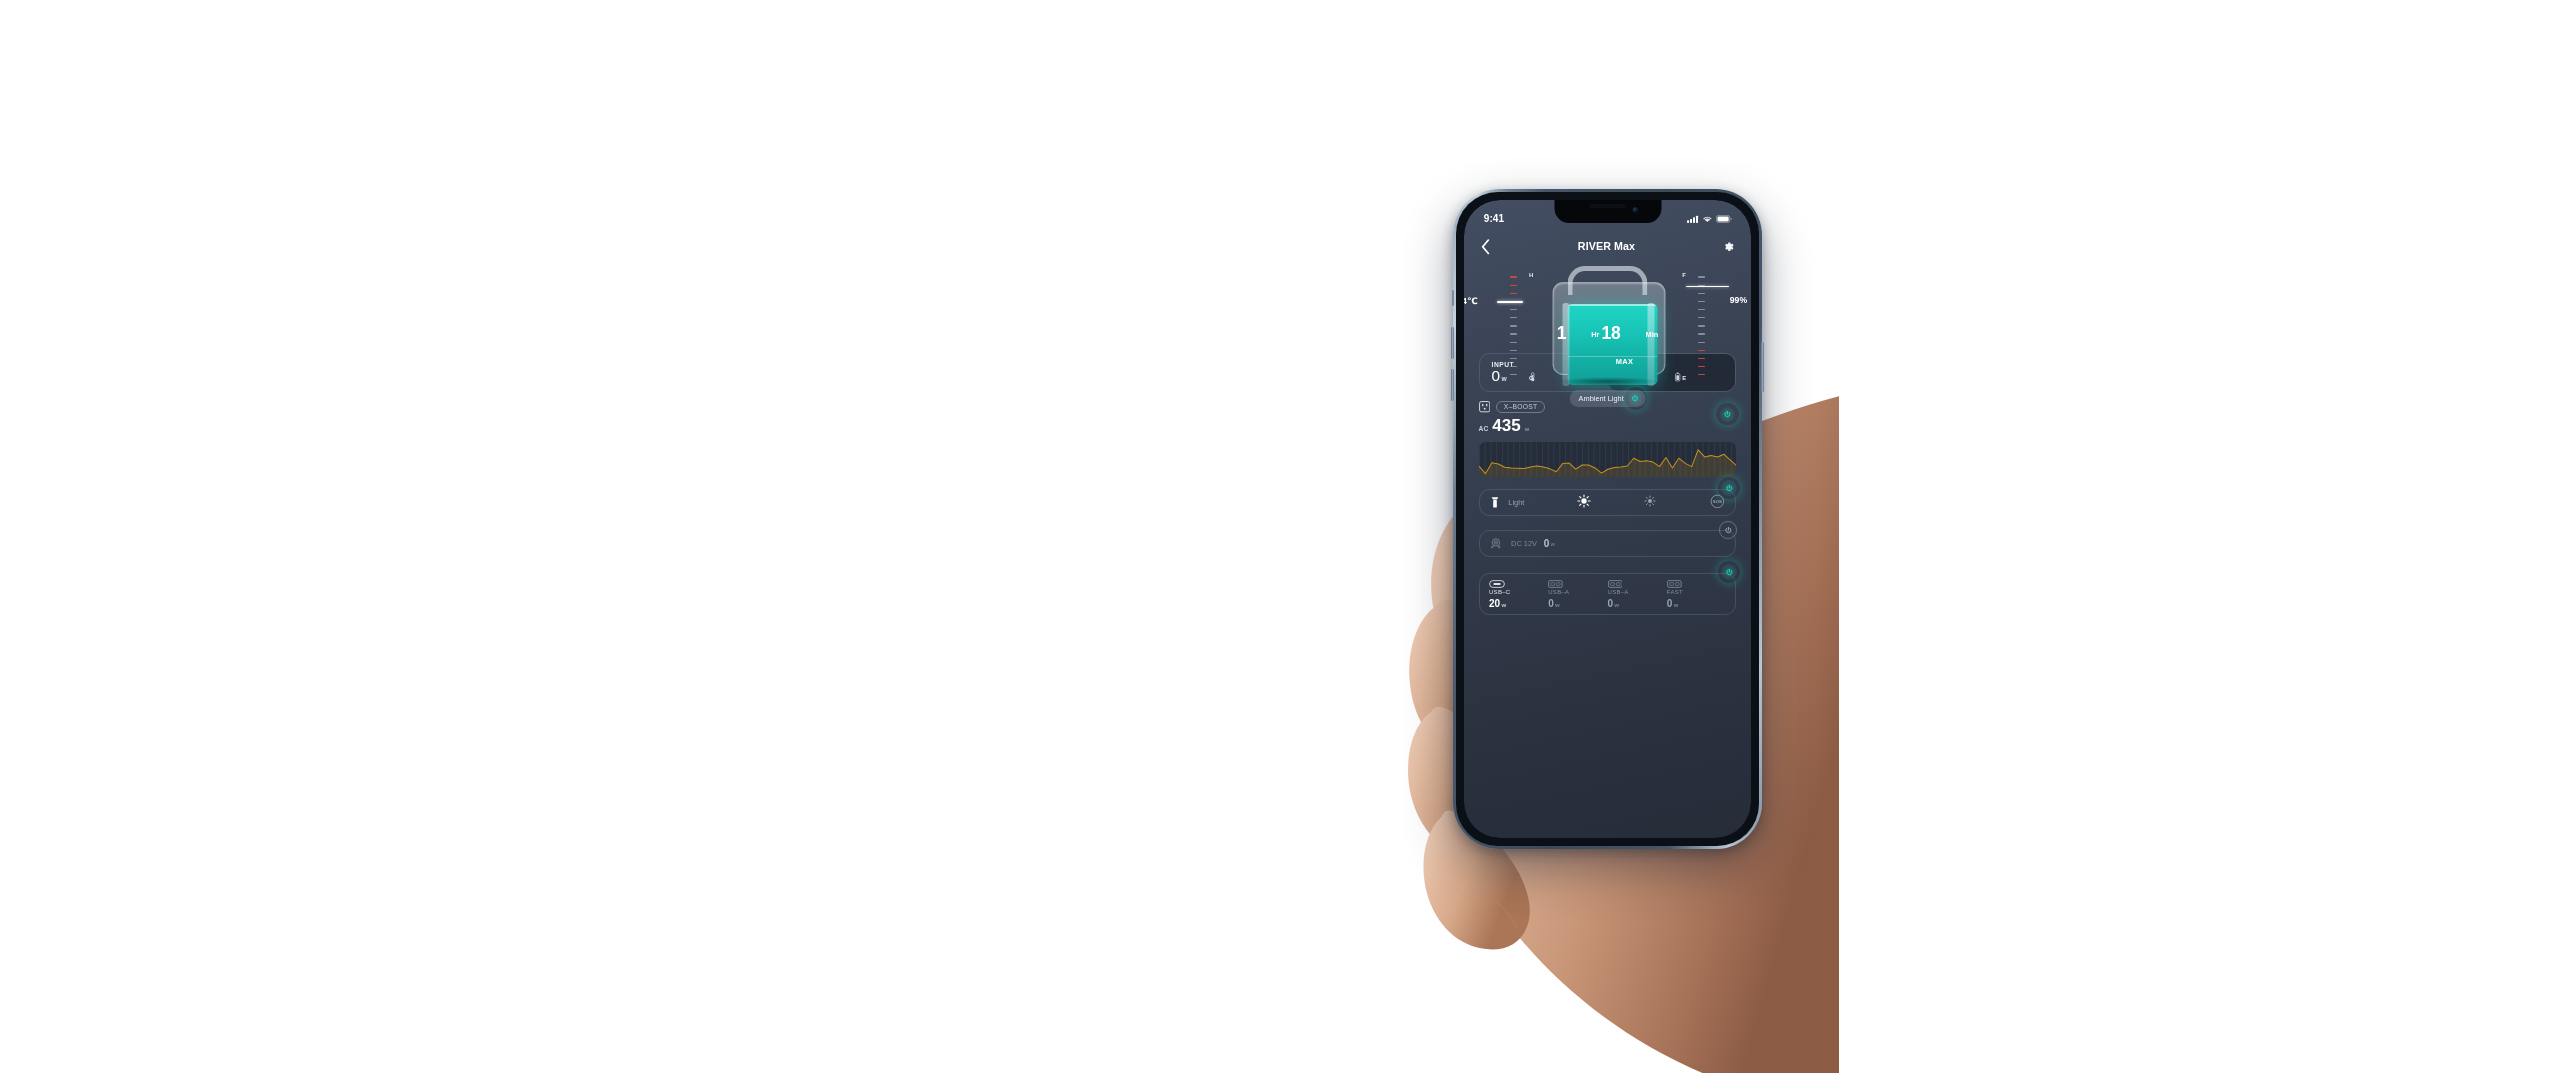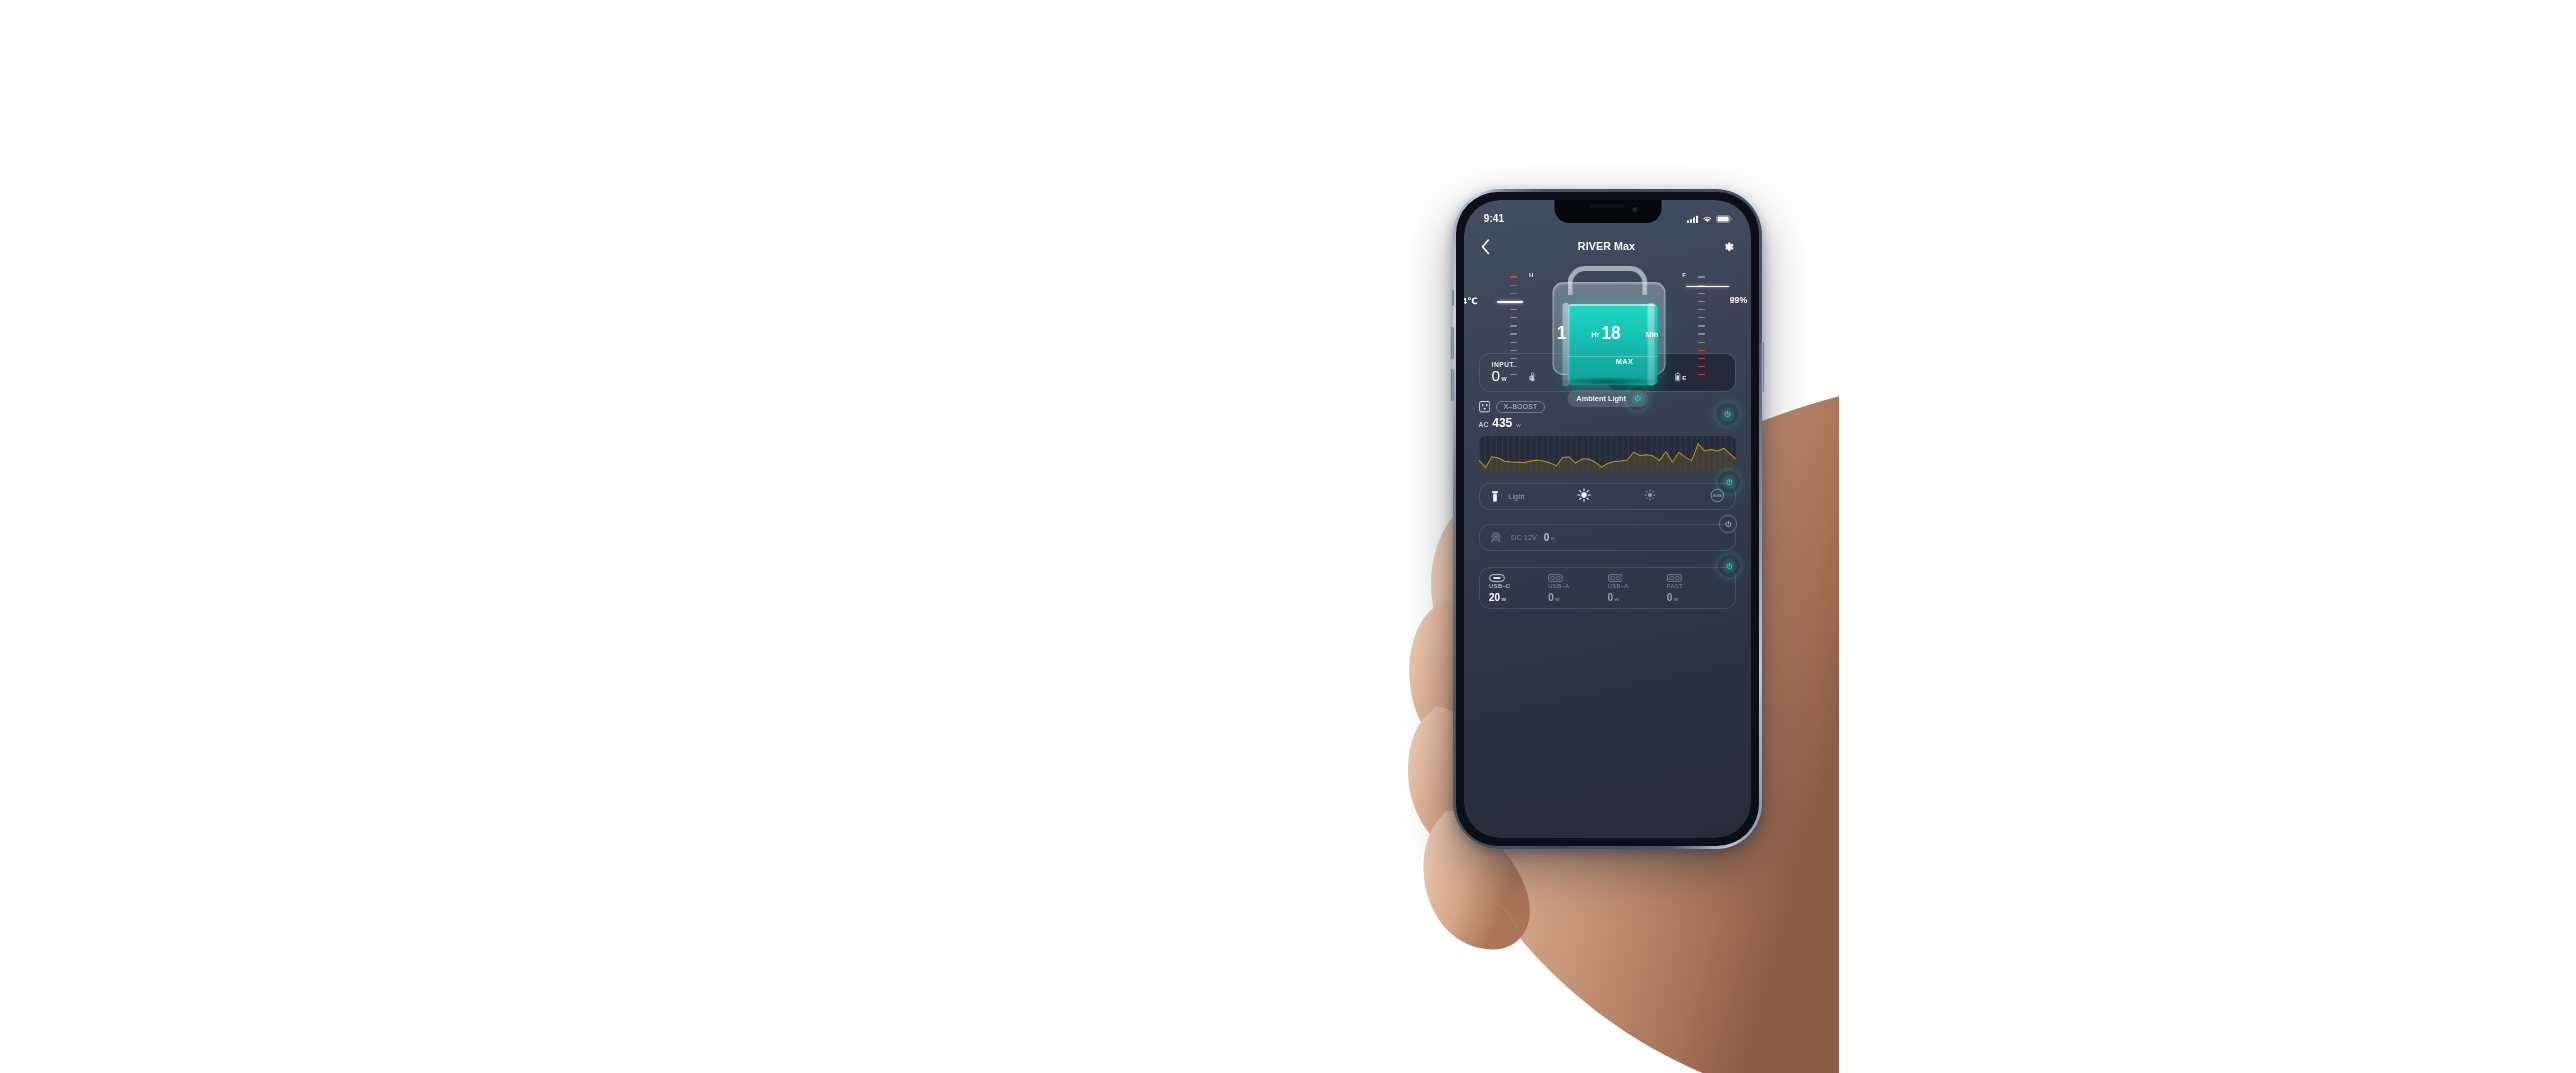--- a/index.html
+++ b/index.html
@@ -90,21 +90,21 @@
   #dev-readout .big{font-size:17.5px;font-weight:700;line-height:1;}
   #dev-readout .unit{font-size:7.4px;font-weight:600;margin:0 2px 0 0.7px;vertical-align:1.3px;padding-left:24px;}
   #dev-max{position:absolute;left:0;right:0;top:74px;text-align:center;color:#fff;font-size:7.4px;font-weight:700;letter-spacing:0.4px;z-index:4;padding-left:32px;}
   #dev-shadow{position:absolute;left:50%;transform:translateX(-50%);bottom:-2.7px;width:101px;height:9.4px;border-radius:50%;
       background:radial-gradient(ellipse,rgba(10,14,20,.5),transparent 72%);}
 
   
   #ambient{position:absolute;left:50%;transform:translateX(-50%);top:128px;z-index:12;
       display:flex;align-items:center;gap:4px;height:17.5px;padding:0 2.7px 0 9.4px;border-radius:9.4px;
       background:rgba(120,132,150,.42);}
-  #ambient .lbl{color:#eef2f6;font-size:7.4px;font-weight:700;}
+  #ambient .lbl{color:#eef2f6;font-size:7.4px;font-weight:400;}
 
   
   #body-cards{position:absolute;top:153px;left:0;right:0;bottom:0;padding:0 14.8px;box-sizing:border-box;z-index:8;}
   .card{border:0.7px solid rgba(126,140,160,.30);border-radius:10.7px;box-sizing:border-box;position:relative;}
 
   
   #io-card{height:39px;display:flex;align-items:stretch;}
   .io-half{flex:1;display:flex;flex-direction:column;justify-content:center;padding-left:12px;box-sizing:border-box;border-radius:10px;}
   #io-output{background:#222a37;}
   .io-lbl{font-size:6.7px;font-weight:700;letter-spacing:0.5px;color:#e9eef4;margin-bottom:0.7px;}
@@ -112,21 +112,21 @@
   #out-lbl .dot{width:2.7px;height:2.7px;border-radius:50%;background:#19e0c4;display:inline-block;}
   .io-val{color:#fff;font-size:15.4px;font-weight:400;line-height:1;}
   .io-val .u{font-size:6.7px;font-weight:600;margin-left:1.3px;color:#d7dee7;}
 
   
   #ac-block{margin-top:9.4px;position:relative;}
   #ac-row1{display:flex;align-items:center;gap:6px;}
   #xboost{border:0.7px solid rgba(150,163,180,.6);border-radius:7.4px;padding:1.3px 6.7px;font-size:6.7px;color:#c3cbd6;letter-spacing:0.3px;}
   #ac-row2{margin-top:3.4px;display:flex;align-items:baseline;gap:4px;}
   #ac-row2 .k{font-size:6.7px;color:#c7cfda;font-weight:600;}
-  #ac-row2 .v{font-size:12px;color:#fff;font-weight:700;}
+  #ac-row2 .v{font-size:17px;color:#fff;font-weight:700;}
   #ac-row2 .u{font-size:6px;color:#aab3c0;}
   #ac-power{position:absolute;right:1.3px;top:5.4px;}
 
   #chart-wrap{margin-top:5.4px;height:35px;border-radius:6.7px;overflow:hidden;position:relative;background:#262d3a;}
 
   
   #light-card{margin-top:12px;height:27px;display:flex;align-items:center;padding:0 10.7px;}
   #light-card .lbl{font-size:7.4px;color:#96a0ae;margin-left:8px;}
   .light-mode{margin-left:auto;}
   #light-power{position:absolute;right:-1.3px;top:-9.4px;}

